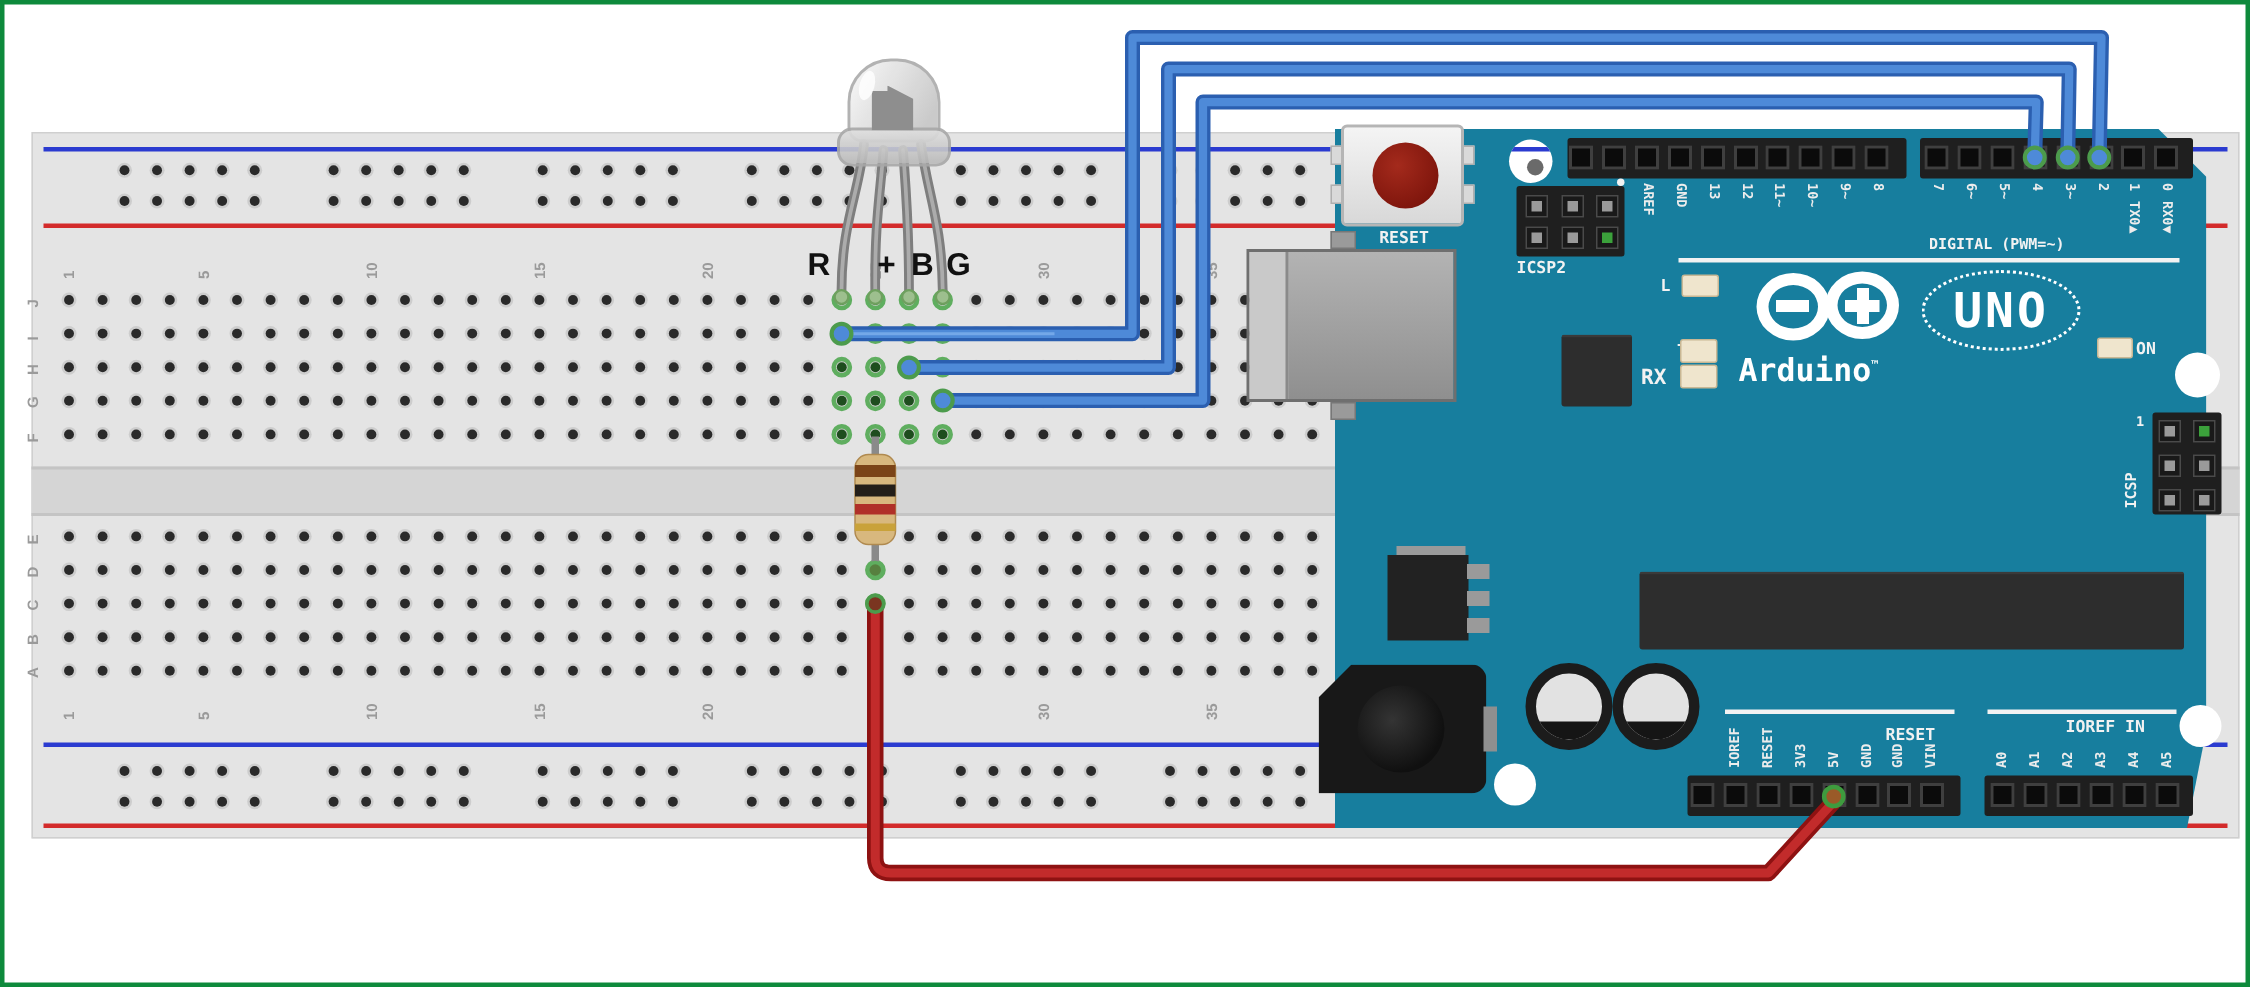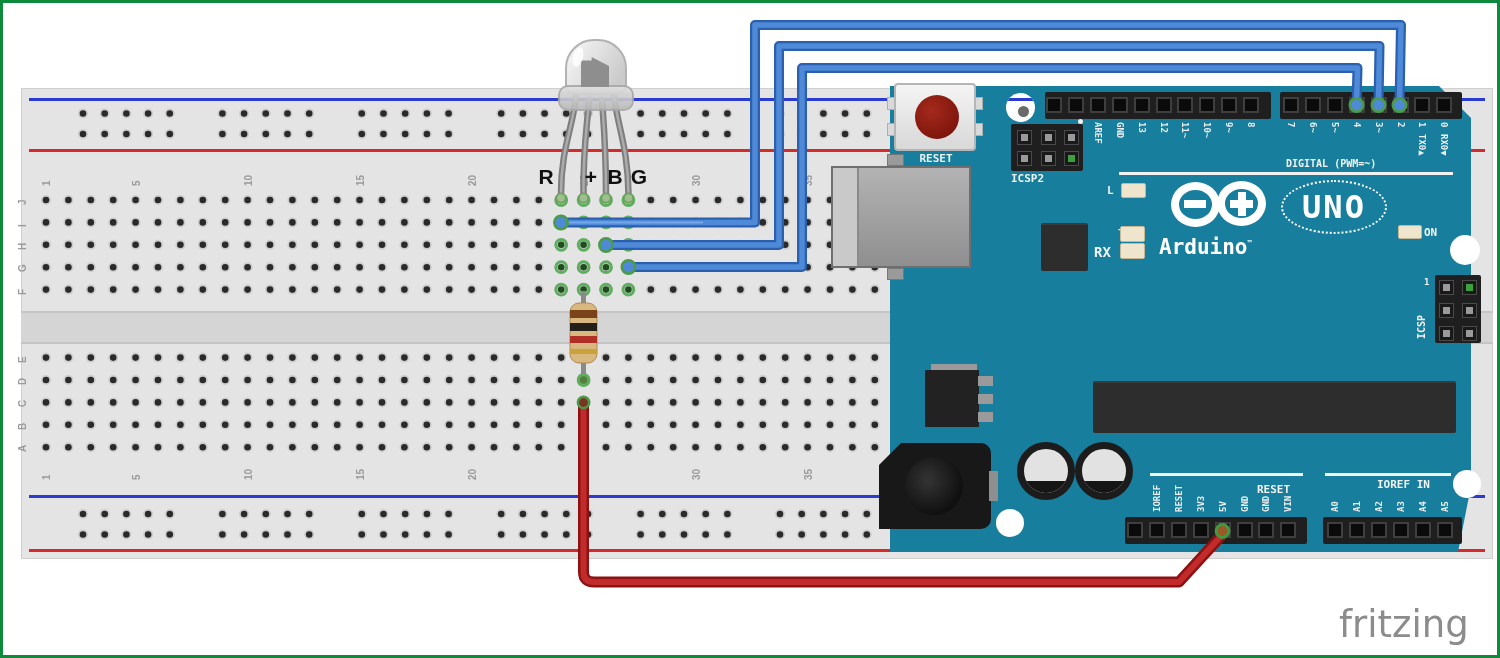--- a/index.html
+++ b/index.html
@@ -1957,14 +1957,13 @@
       <circle cx="558" cy="219.5" r="6.6" fill="#4E8AD8" stroke="#4C9B4C" stroke-width="2.8"></circle>
       <circle cx="603" cy="242" r="6.6" fill="#4E8AD8" stroke="#4C9B4C" stroke-width="2.8"></circle>
       <circle cx="625.5" cy="264" r="6.6" fill="#4E8AD8" stroke="#4C9B4C" stroke-width="2.8"></circle>
       <circle cx="1396.5" cy="102" r="6.6" fill="#4E8AD8" stroke="#4C9B4C" stroke-width="2.8"></circle>
       <circle cx="1375.5" cy="102" r="6.6" fill="#4E8AD8" stroke="#4C9B4C" stroke-width="2.8"></circle>
       <circle cx="1353.5" cy="102" r="6.6" fill="#4E8AD8" stroke="#4C9B4C" stroke-width="2.8"></circle>
       <circle cx="580.5" cy="399.5" r="5.6" fill="#7A3520" stroke="#4C9B4C" stroke-width="2.4"></circle>
       <circle cx="1219.5" cy="528" r="6.4" fill="#9A5A28" stroke="#3E9B3E" stroke-width="3"></circle>
     </svg>
 
-  <div id="watermark" style="color: rgb(140, 140, 140);">fritzing</div>
 </div>
 
 </body></html>

